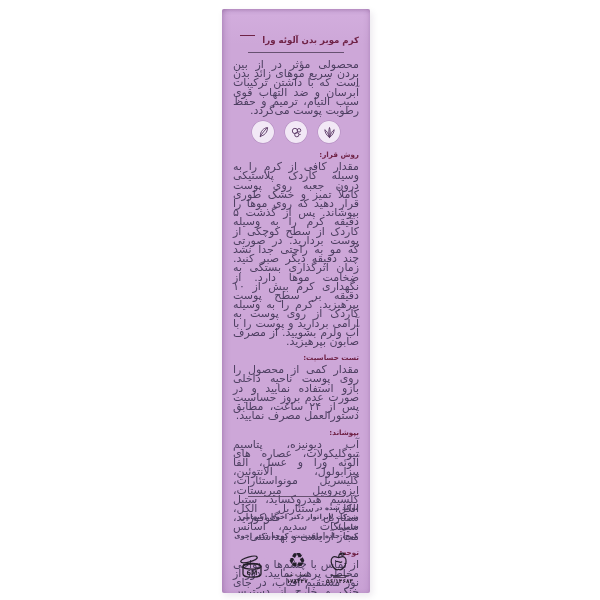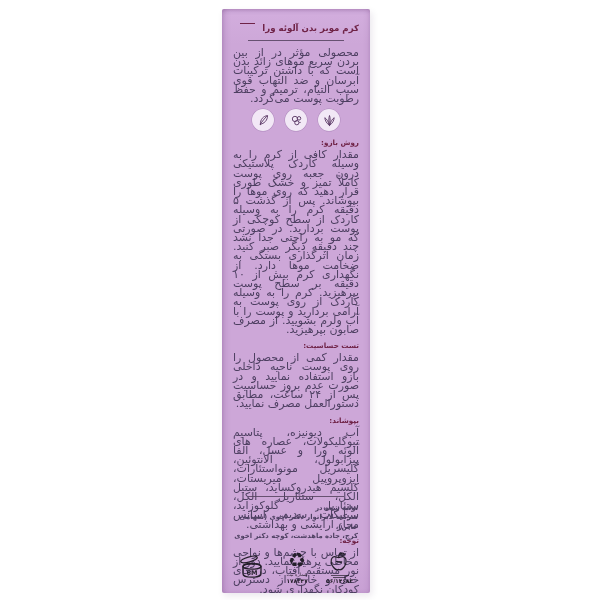--- a/index.html
+++ b/index.html
@@ -8,21 +8,21 @@
 
   .box{position:absolute;left:222px;top:9px;width:148px;height:584px;
        background:linear-gradient(180deg,#d3aede 0%,#cda7d8 6%,#cda7d8 94%,#c8a0d4 100%);
        border-radius:2px;overflow:hidden;
        box-shadow:2px 3px 7px rgba(60,20,80,0.10),
                   inset 5px 0 7px -4px rgba(80,30,100,0.30),
                   inset -4px 0 6px -4px rgba(80,30,100,0.22),
                   inset 0 4px 5px -3px rgba(80,30,100,0.25);}
   .box-inner{position:relative;height:100%;padding:12px 11px;box-sizing:border-box;direction:rtl;}
 
-  .title-row{display:flex;gap:7px;margin-top:2px;}
+  .title-row{display:flex;gap:7px;margin-top:14px;}
   .title{font-size:8.6px;font-weight:bold;color:#6f2347;white-space:nowrap;}
   .title-dash{display:inline-block;width:15px;border-top:1.4px solid #6f2347;}
 
   .subtitle{margin-top:9px;font-size:6.8px;font-weight:bold;color:#4d3f61;line-height:9.4px;text-align:right;}
 
   .divider{height:1px;background:#55425f;border:none;width:96px;margin:7px auto 7px auto;opacity:.85;}
 
   .para{font-size:11px;color:#4d3f61;line-height:9.2px;text-align:justify;text-align-last:right;margin:0;}
 
   .feature-icons{display:flex;justify-content:center;gap:11px;margin:6px 0 7px 0;}
@@ -85,21 +85,21 @@
         </span>
         <span class="feature-circle">
           <svg width="15" height="15" viewBox="0 0 24 24" fill="none" stroke="#5c3a66" stroke-width="1.5" stroke-linecap="round">
             <path d="M7 18 C6.5 10 12 5 18.5 4 C18.5 12 13 17 7 18 Z"></path>
             <path d="M7 18 C10 13 13.5 9 17 5.5"></path>
           </svg>
         </span>
       </div>
 
       <div class="section">
-        <p class="sec-heading">روش بازو:</p>
+        <p class="sec-heading">روش قرار:</p>
         <p class="para">مقدار کافی از کرم را به وسیله کاردک پلاستیکی درون جعبه روی پوست کاملاً تمیز و خشک طوری قرار دهید که روی موها را بپوشاند. پس از گذشت ۵ دقیقه کرم را به وسیله کاردک از سطح کوچکی از پوست بردارید. در صورتی که مو به راحتی جدا نشد چند دقیقه دیگر صبر کنید. زمان اثرگذاری بستگی به ضخامت موها دارد. از نگهداری کرم بیش از ۱۰ دقیقه بر سطح پوست بپرهیزید. کرم را به وسیله کاردک از روی پوست به آرامی بردارید و پوست را با آب ولرم بشویید. از مصرف صابون بپرهیزید.</p>
       </div>
 
       <div class="section">
         <p class="sec-heading">تست حساسیت:</p>
         <p class="para">مقدار کمی از محصول را روی پوست ناحیه داخلی بازو استفاده نمایید و در صورت عدم بروز حساسیت پس از ۲۴ ساعت، مطابق دستورالعمل مصرف نمایید.</p>
       </div>
 
       <div class="section">
         <p class="sec-heading">بپوشاند:</p>

